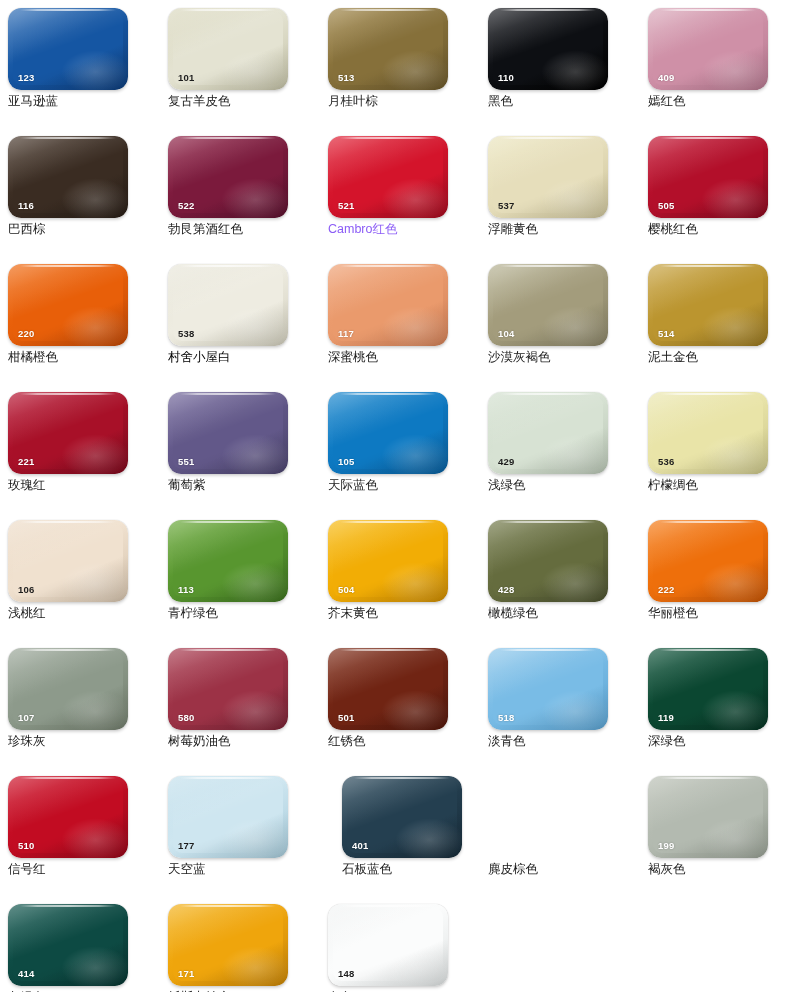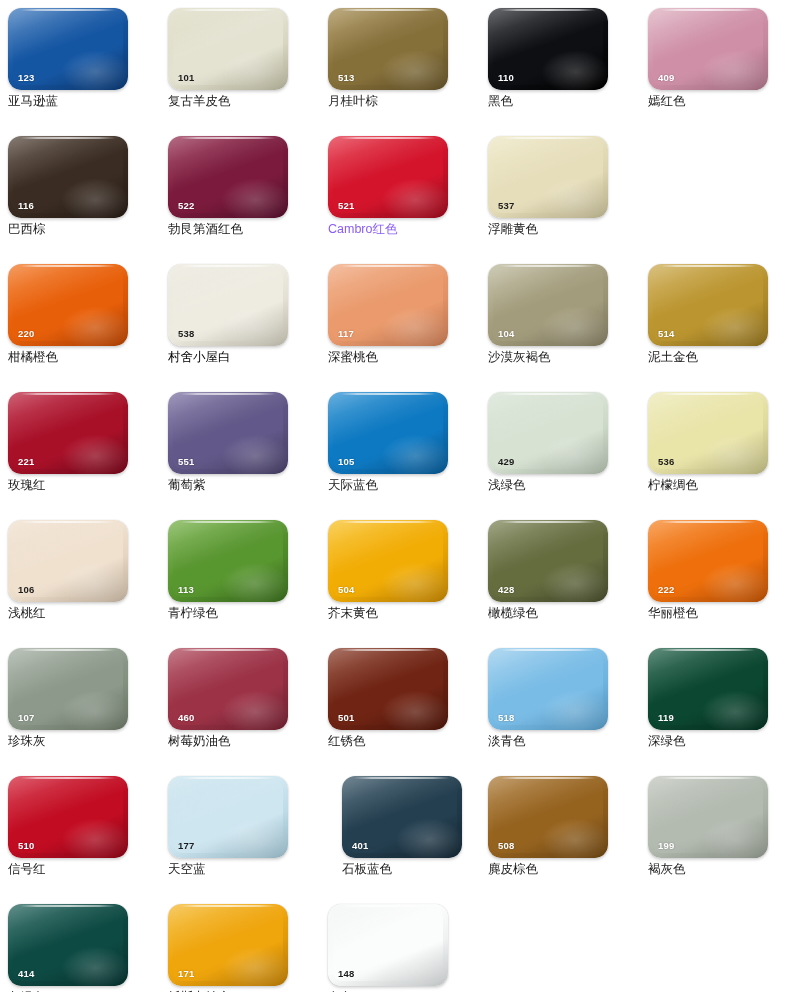--- a/index.html
+++ b/index.html
@@ -266,20 +266,34 @@
           <div class="tray-well" style="background: linear-gradient(155deg, rgb(234, 228, 189) 0%, rgb(230, 222, 187) 38%, rgb(230, 222, 187) 66%, rgb(207, 198, 157) 100%);">
             <div class="tray-bloom"></div>
           </div>
           <div class="tray-gloss"></div>
           <div class="tray-topline"></div>
         </div>
         <div class="tray-code dark">537</div>
       </div>
       <div class="tray-caption" style="color: rgb(26, 26, 26);">浮雕黄色</div>
     </div>
+    <div class="swatch-cell" style="left: 640px; top: 128px;">
+      <div class="tray-wrap">
+        <div class="tray">
+          <div class="tray-rim" style="background: linear-gradient(150deg, rgb(194, 18, 48) 0%, rgb(179, 15, 42) 45%, rgb(140, 10, 32) 100%);"></div>
+          <div class="tray-well" style="background: linear-gradient(155deg, rgb(194, 18, 48) 0%, rgb(179, 15, 42) 38%, rgb(179, 15, 42) 66%, rgb(140, 10, 32) 100%);">
+            <div class="tray-bloom"></div>
+          </div>
+          <div class="tray-gloss"></div>
+          <div class="tray-topline"></div>
+        </div>
+        <div class="tray-code">505</div>
+      </div>
+      <div class="tray-caption" style="color: rgb(26, 26, 26);">樱桃红色</div>
+    </div>
     <div class="swatch-cell" style="left: 0px; top: 256px;">
       <div class="tray-wrap">
         <div class="tray">
           <div class="tray-rim" style="background: linear-gradient(150deg, rgb(239, 106, 18) 0%, rgb(232, 95, 9) 45%, rgb(196, 74, 5) 100%);"></div>
           <div class="tray-well" style="background: linear-gradient(155deg, rgb(239, 106, 18) 0%, rgb(232, 95, 9) 38%, rgb(232, 95, 9) 66%, rgb(196, 74, 5) 100%);">
             <div class="tray-bloom"></div>
           </div>
           <div class="tray-gloss"></div>
           <div class="tray-topline"></div>
         </div>
@@ -500,21 +514,21 @@
     <div class="swatch-cell" style="left: 160px; top: 640px;">
       <div class="tray-wrap">
         <div class="tray">
           <div class="tray-rim" style="background: linear-gradient(150deg, rgb(167, 58, 78) 0%, rgb(156, 50, 70) 45%, rgb(124, 36, 54) 100%);"></div>
           <div class="tray-well" style="background: linear-gradient(155deg, rgb(167, 58, 78) 0%, rgb(156, 50, 70) 38%, rgb(156, 50, 70) 66%, rgb(124, 36, 54) 100%);">
             <div class="tray-bloom"></div>
           </div>
           <div class="tray-gloss"></div>
           <div class="tray-topline"></div>
         </div>
-        <div class="tray-code">460</div>
+        <div class="tray-code">580</div>
       </div>
       <div class="tray-caption" style="color: rgb(26, 26, 26);">树莓奶油色</div>
     </div>
     <div class="swatch-cell" style="left: 320px; top: 640px;">
       <div class="tray-wrap">
         <div class="tray">
           <div class="tray-rim" style="background: linear-gradient(150deg, rgb(127, 46, 26) 0%, rgb(112, 36, 19) 45%, rgb(85, 24, 12) 100%);"></div>
           <div class="tray-well" style="background: linear-gradient(155deg, rgb(127, 46, 26) 0%, rgb(112, 36, 19) 38%, rgb(112, 36, 19) 66%, rgb(85, 24, 12) 100%);">
             <div class="tray-bloom"></div>
           </div>
@@ -589,31 +603,20 @@
             <div class="tray-bloom"></div>
           </div>
           <div class="tray-gloss"></div>
           <div class="tray-topline"></div>
         </div>
         <div class="tray-code">401</div>
       </div>
       <div class="tray-caption" style="color: rgb(26, 26, 26);">石板蓝色</div>
     </div>
     <div class="swatch-cell" style="left: 480px; top: 768px;">
-      <div class="tray-wrap">
-        <div class="tray">
-          <div class="tray-rim" style="background: linear-gradient(150deg, rgb(164, 112, 42) 0%, rgb(150, 99, 31) 45%, rgb(120, 77, 22) 100%);"></div>
-          <div class="tray-well" style="background: linear-gradient(155deg, rgb(164, 112, 42) 0%, rgb(150, 99, 31) 38%, rgb(150, 99, 31) 66%, rgb(120, 77, 22) 100%);">
-            <div class="tray-bloom"></div>
-          </div>
-          <div class="tray-gloss"></div>
-          <div class="tray-topline"></div>
-        </div>
-        <div class="tray-code">508</div>
-      </div>
       <div class="tray-caption" style="color: rgb(26, 26, 26);">麂皮棕色</div>
     </div>
     <div class="swatch-cell" style="left: 640px; top: 768px;">
       <div class="tray-wrap">
         <div class="tray">
           <div class="tray-rim" style="background: linear-gradient(150deg, rgb(185, 191, 180) 0%, rgb(179, 186, 176) 45%, rgb(154, 162, 150) 100%);"></div>
           <div class="tray-well" style="background: linear-gradient(155deg, rgb(185, 191, 180) 0%, rgb(179, 186, 176) 38%, rgb(179, 186, 176) 66%, rgb(154, 162, 150) 100%);">
             <div class="tray-bloom"></div>
           </div>
           <div class="tray-gloss"></div>

